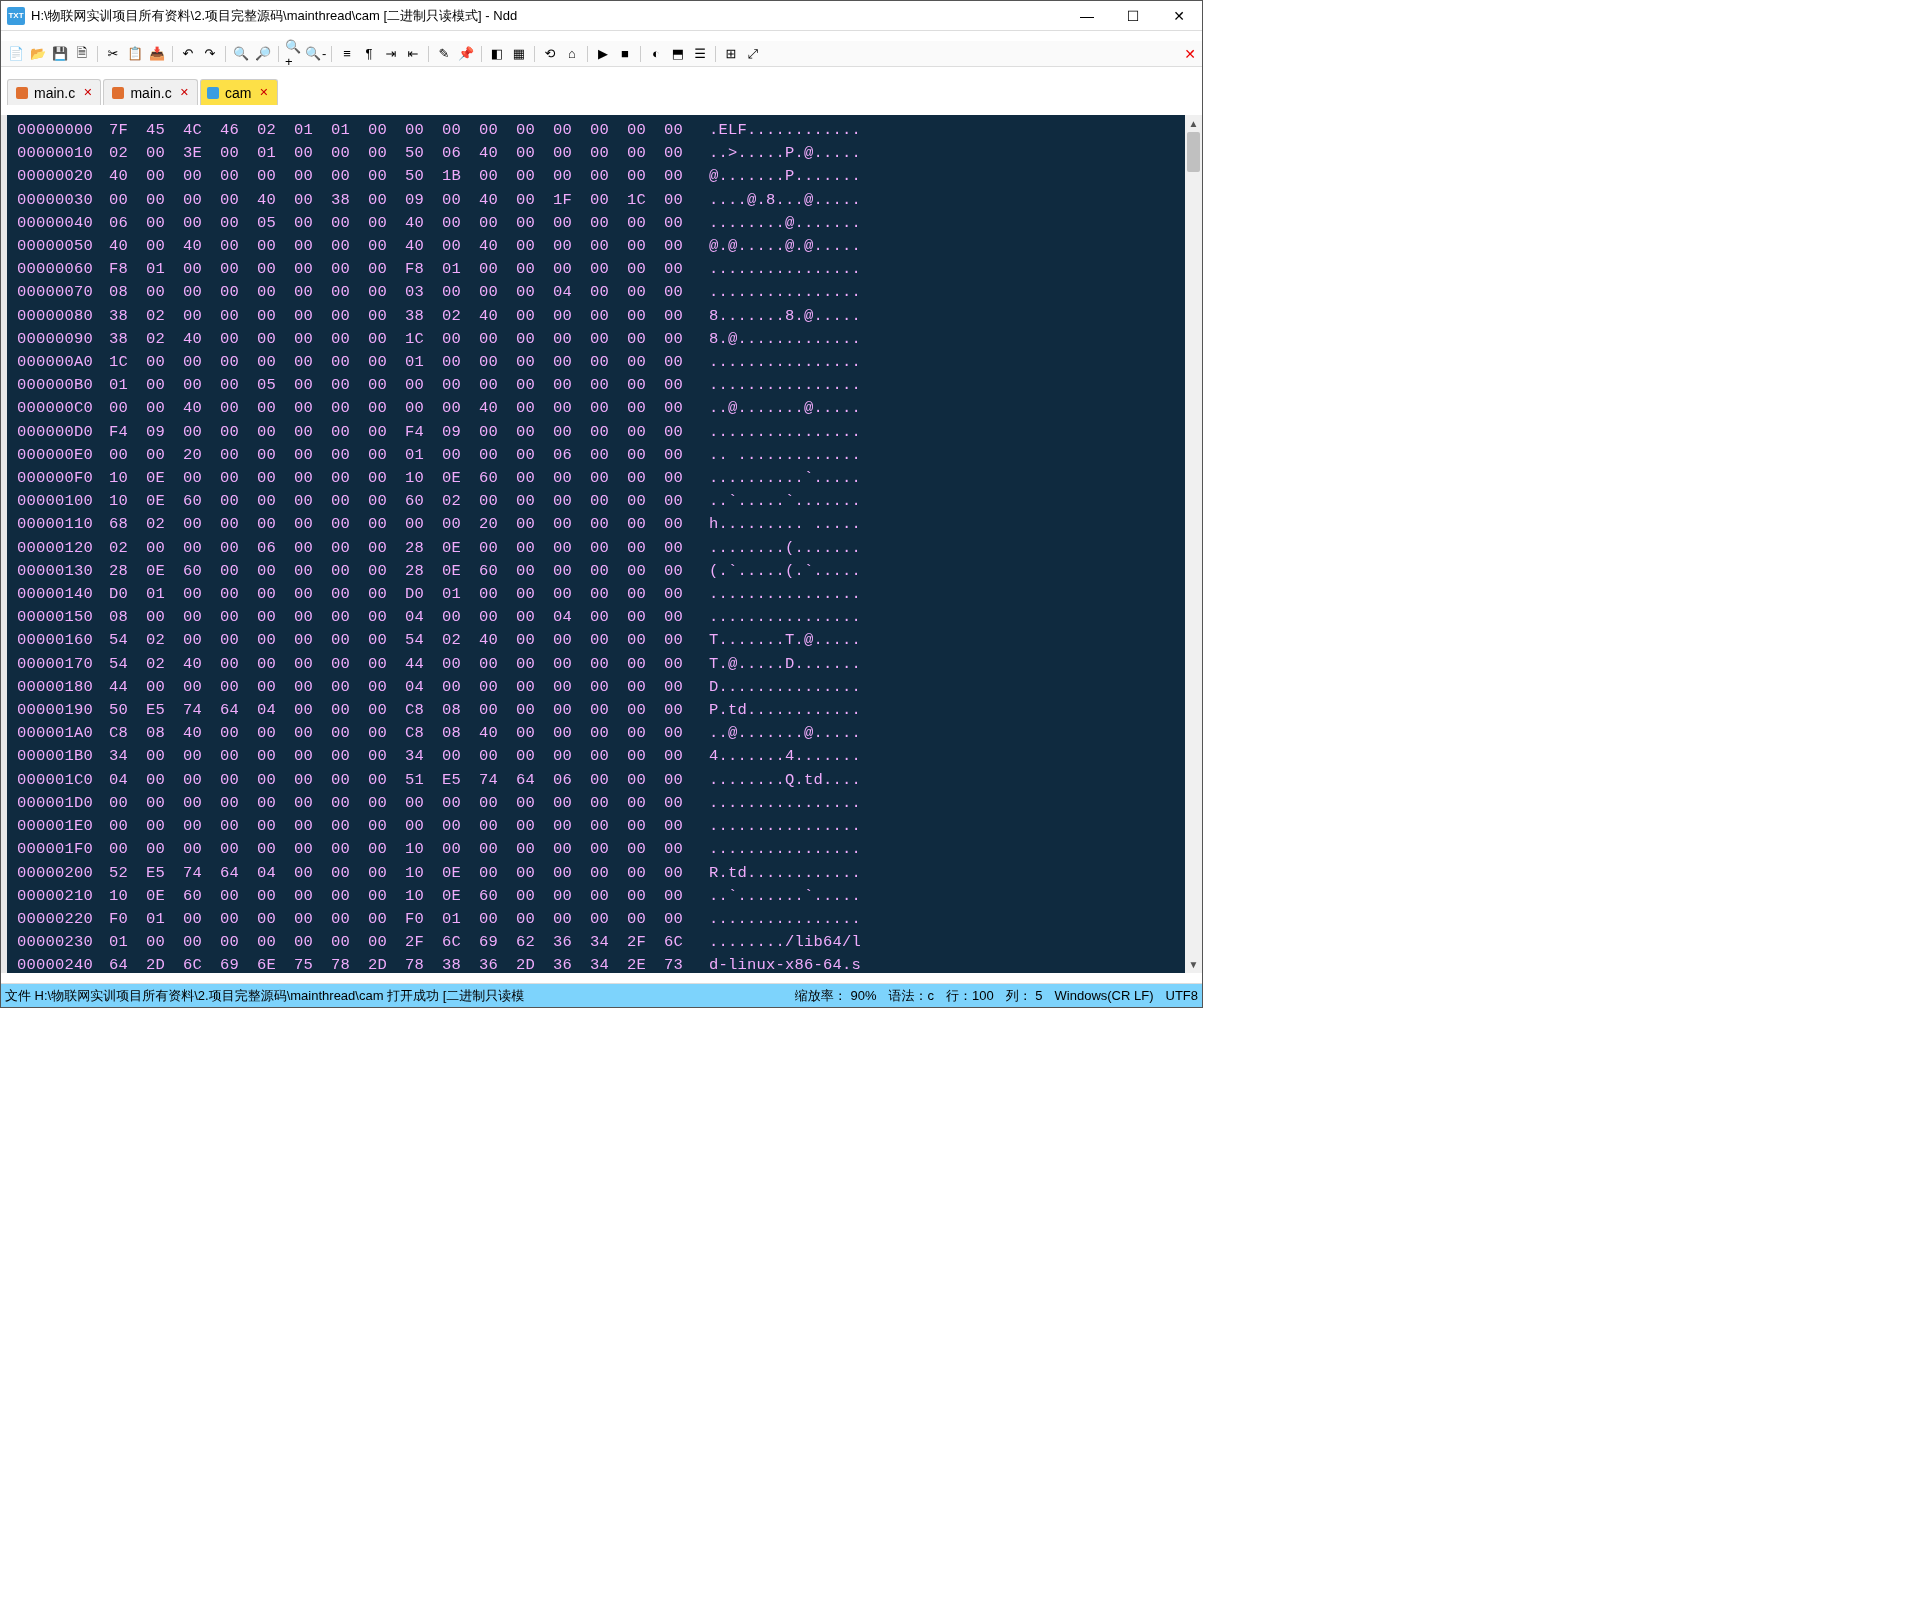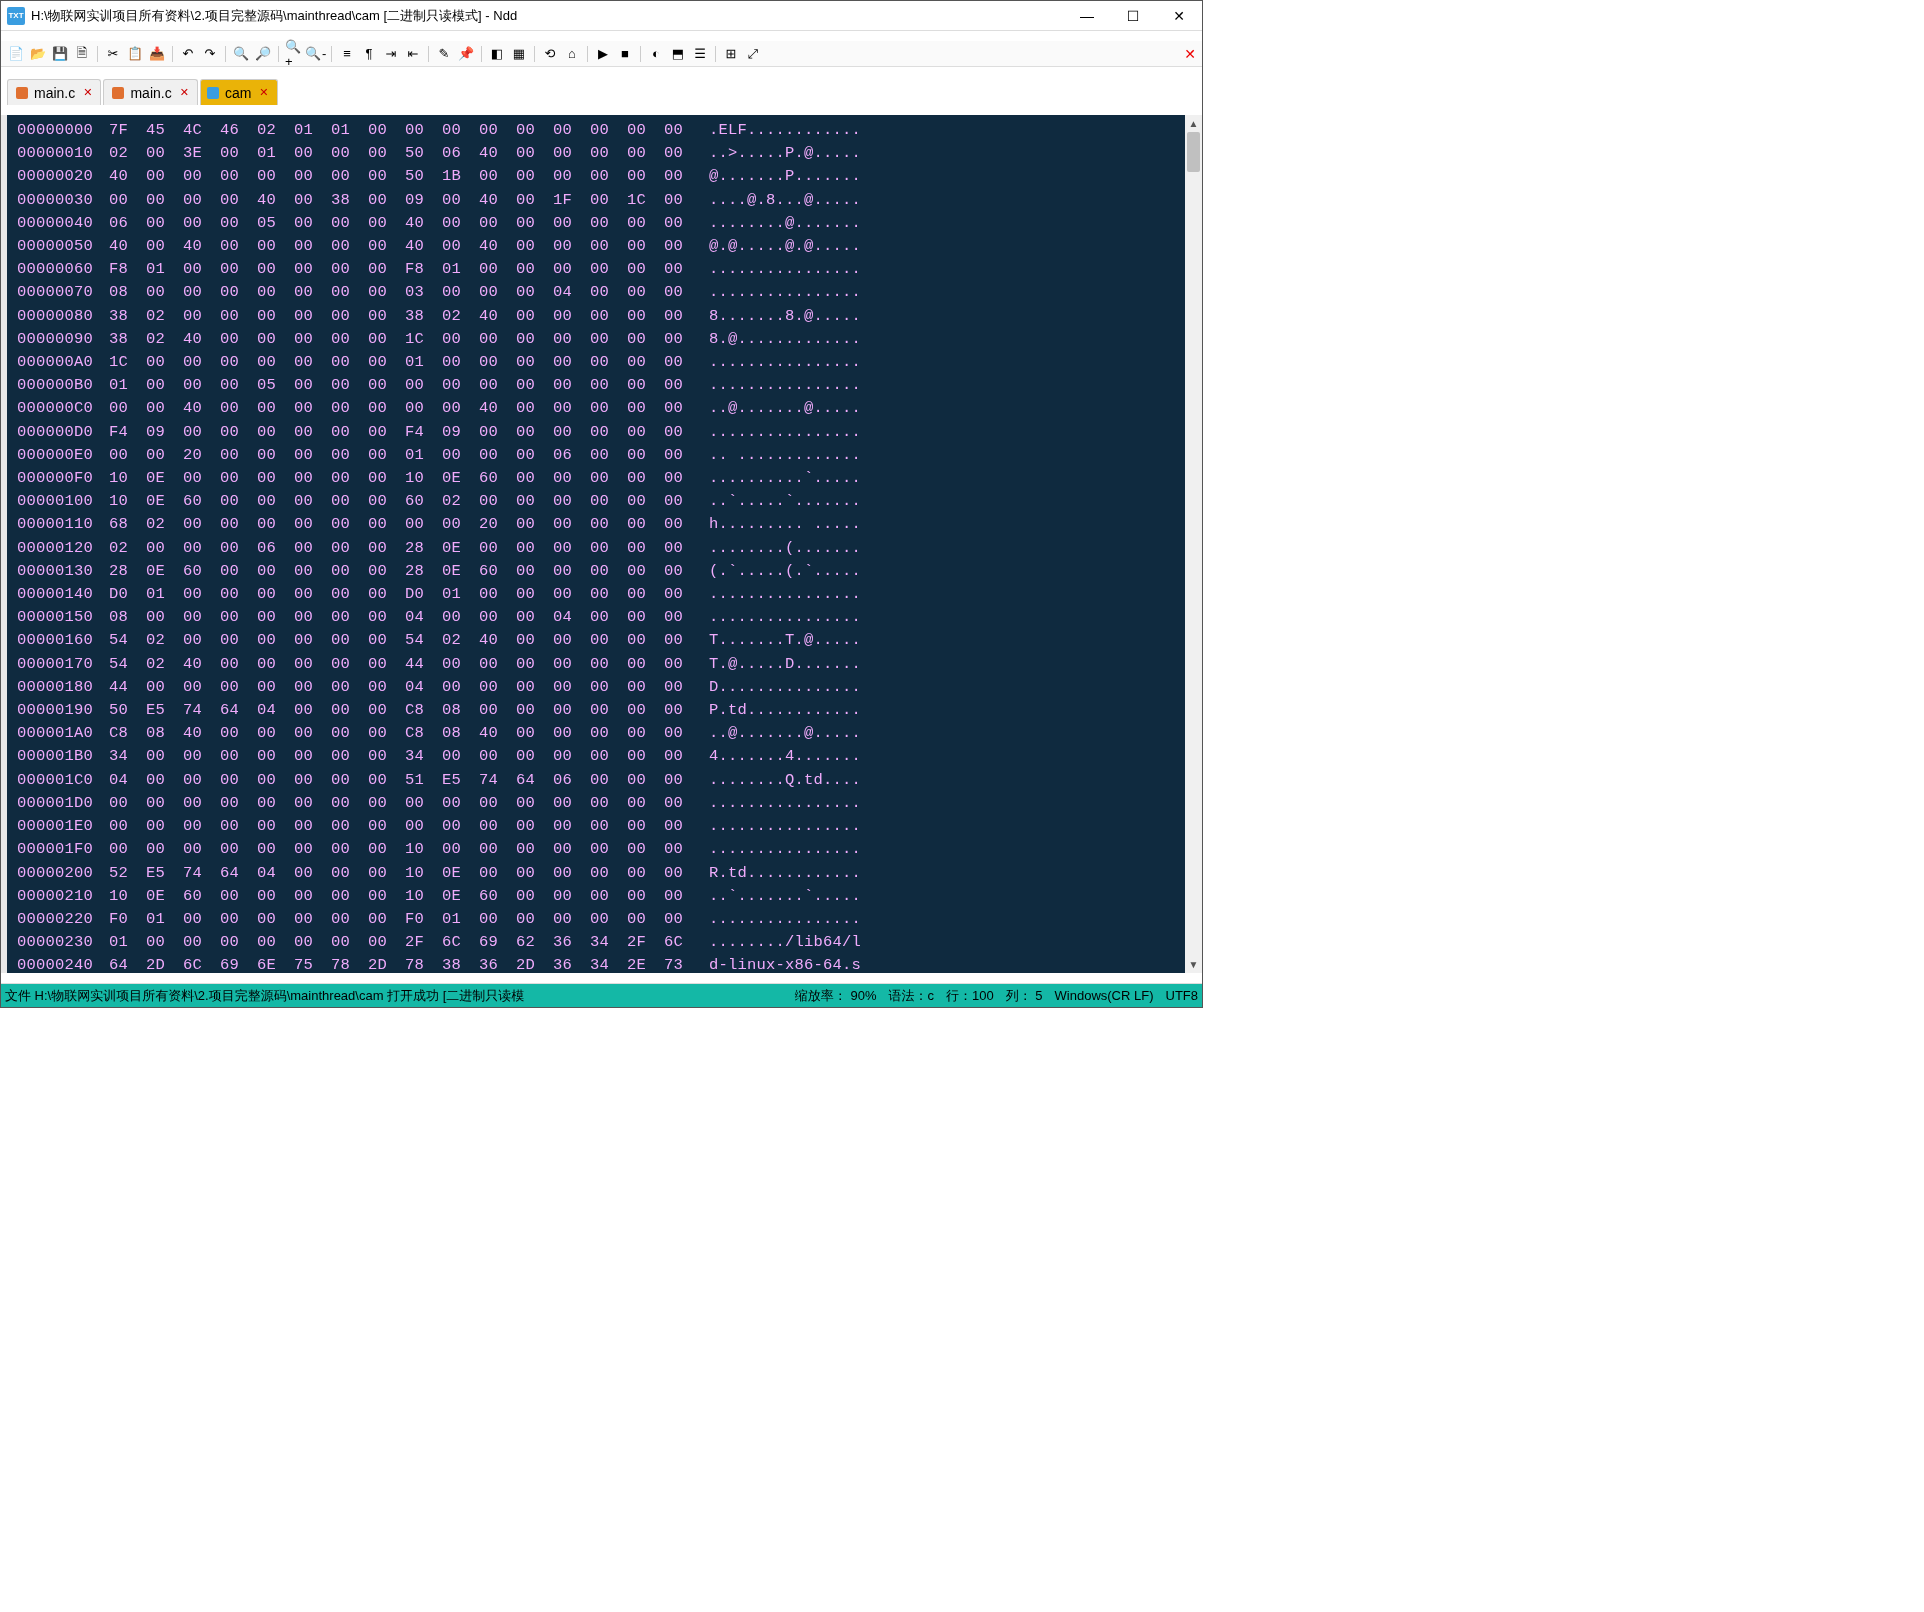--- a/index.html
+++ b/index.html
@@ -11,34 +11,34 @@
   .win-btns { display:flex; }
   .win-btn { width:46px; height:30px; display:flex; align-items:center; justify-content:center; font-size:14px; cursor:pointer; }
   .menubar { height:28px; display:flex; align-items:center; padding:0 6px; background:#fff; font-size:14px; }
   .menu-item { padding:4px 8px; cursor:pointer; }
   .toolbar { height:26px; display:flex; align-items:center; padding:0 6px; gap:4px; background:#fafafa; border-bottom:1px solid #ddd; position:relative; }
   .tb-btn { width:18px; height:18px; display:flex; align-items:center; justify-content:center; font-size:13px; cursor:pointer; border-radius:2px; }
   .tb-sep { width:1px; height:16px; background:#ccc; margin:0 2px; }
   .tb-close { position:absolute; right:6px; color:#e00; font-size:14px; cursor:pointer; }
   .tabbar { height:28px; display:flex; align-items:flex-end; background:#fff; padding:0 6px; }
   .tab { height:26px; display:flex; align-items:center; padding:0 8px; border:1px solid #ccc; border-bottom:none; margin-right:2px; background:#f0f0f0; cursor:pointer; border-radius:3px 3px 0 0; font-size:14px; }
-  .tab.active { background:#eab308; font-weight:normal;padding-left:6px; }
+  .tab.active { background:#fde047; font-weight:normal;padding-left:6px; }
   .tab-icon { width:12px; height:12px; margin-right:6px; border-radius:2px; }
   .tab-close { margin-left:8px; color:#c00; font-size:11px; cursor:pointer; }
   .editor-wrap { flex:1; display:flex; background:#0f2a3f; overflow:hidden; position:relative; }
   .left-gutter { width:6px; background:#e8e8e8; }
   .editor { flex:1; font-family:Consolas,"Courier New",monospace; font-size:15.5px; line-height:23.2px; color:#f0abfc; white-space:pre; padding:4px 0 8px 10px; overflow:hidden; letter-spacing:0.2px; }
   .editor .row span.off { display:inline-block; width:92px; }
   .editor .row span.hex { display:inline-block; width:37px; text-align:left; }
   .editor .row span.asc { margin-left:8px; }
   .scrollbar { width:17px; background:#f0f0f0; display:flex; flex-direction:column; }
   .scroll-arrow { height:17px; display:flex; align-items:center; justify-content:center; background:#f0f0f0; font-size:10px; color:#555; cursor:pointer; }
   .scroll-track { flex:1; background:#f0f0f0; position:relative; }
   .scroll-thumb { position:absolute; top:0; left:2px; right:2px; height:40px; background:#c0c0c0; border-radius:2px; cursor:pointer; }
-  .statusbar { height:24px; display:flex; align-items:center; background:#14b8a6; border-top:1px solid #ddd; font-size:13px; padding:0 4px; }
+  .statusbar { height:24px; display:flex; align-items:center; background:#7dd3fc; border-top:1px solid #ddd; font-size:13px; padding:0 4px; }
   .status-left { flex:1; overflow:hidden; white-space:nowrap; text-overflow:ellipsis; }
   .status-seg { margin-left:12px; white-space:nowrap; }
 </style>
 </head>
 <body>
 
 <div class="window">
 
   <div class="titlebar">
     <div class="titlebar-icon">TXT</div>

